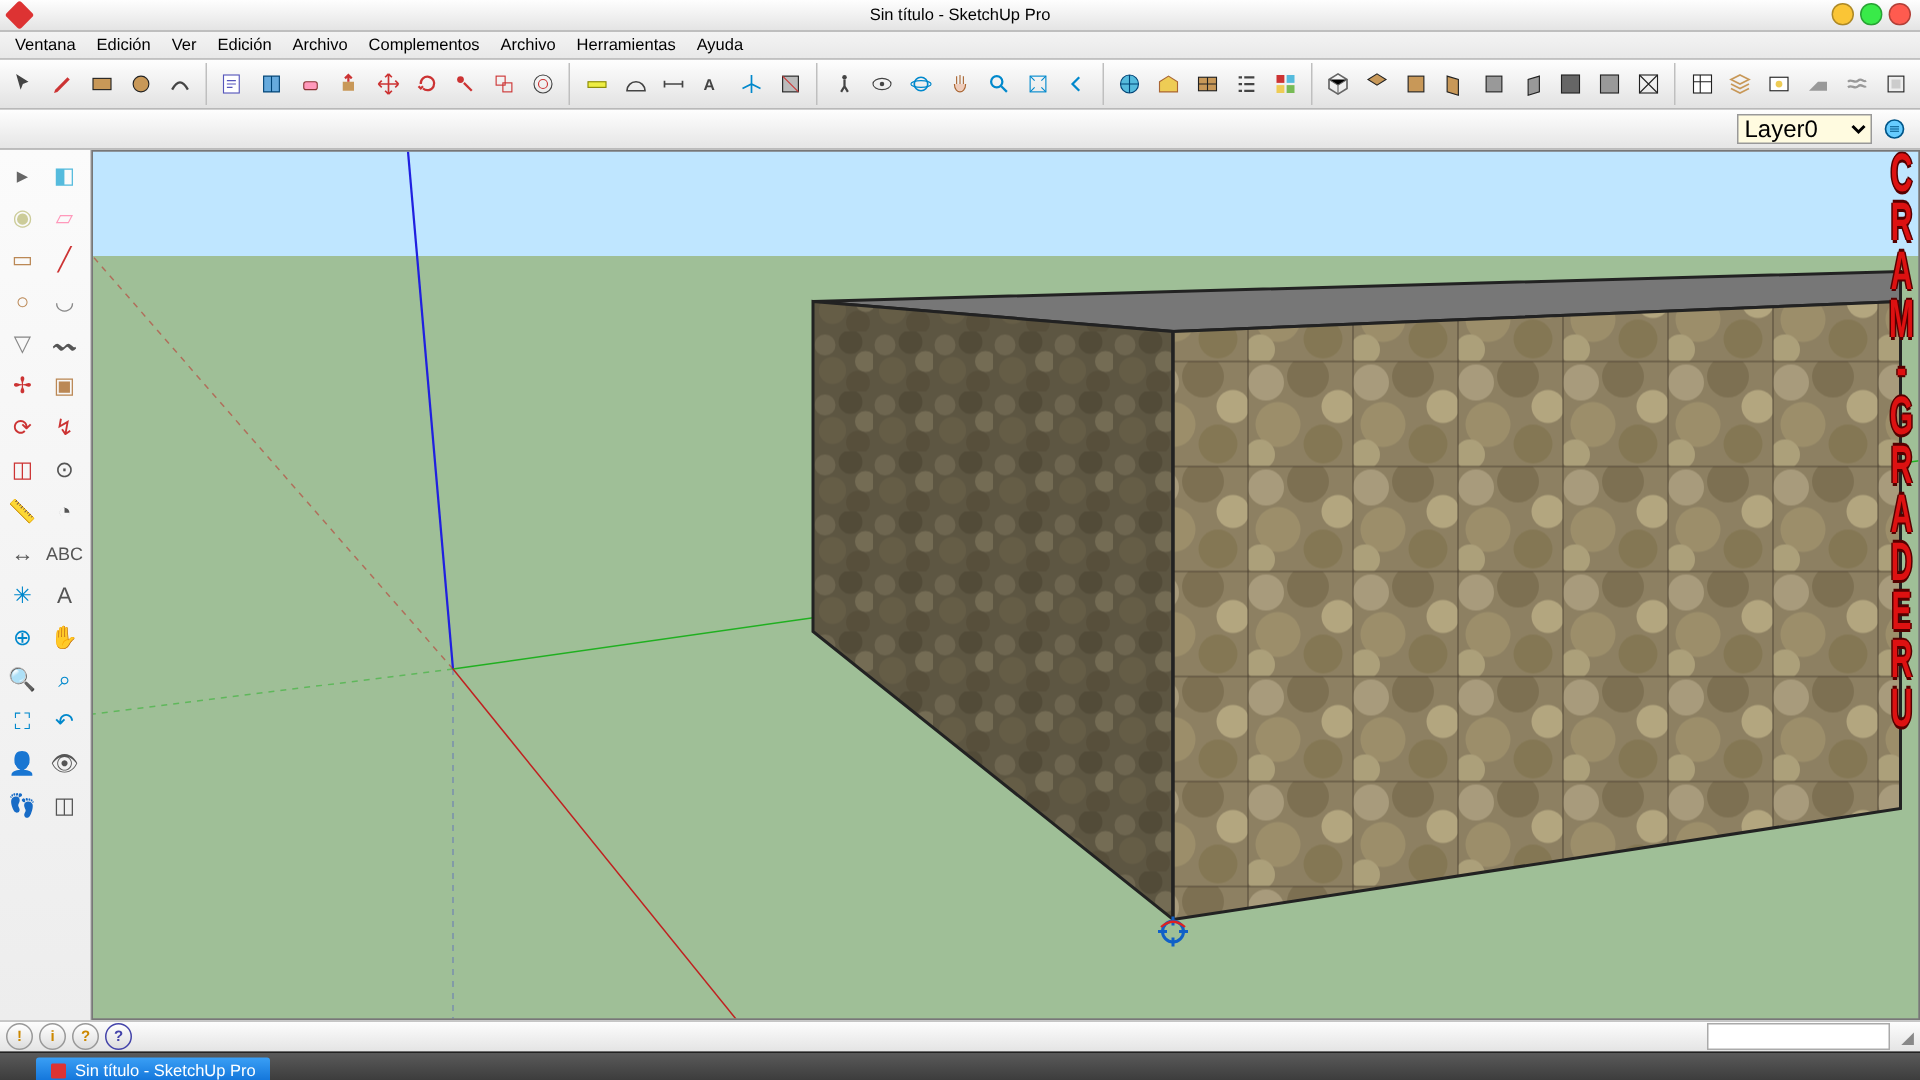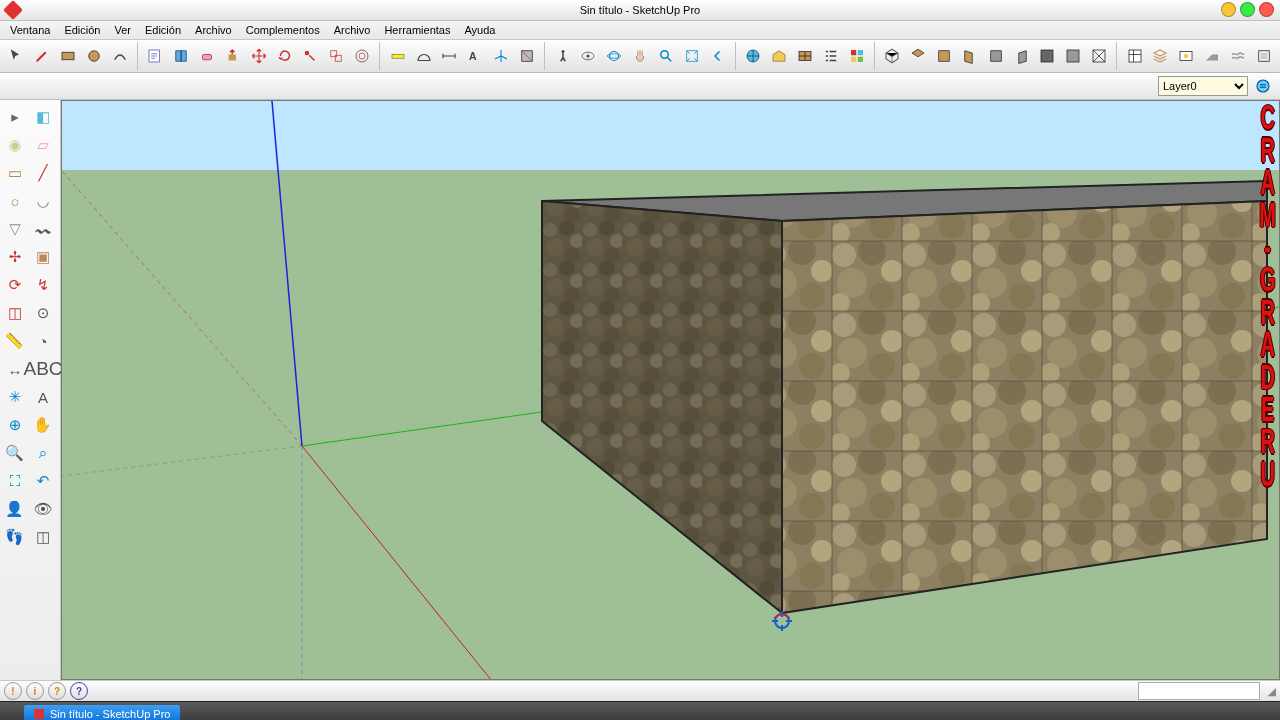--- a/index.html
+++ b/index.html
@@ -9,21 +9,21 @@
 .titlebar .title{position:absolute;left:0;right:0;text-align:center;font-size:11px;color:#000;pointer-events:none}
 .titlebar .win-ctrls{position:absolute;right:6px;top:2px;display:flex;gap:4px}
 .titlebar .wc{width:13px;height:13px;border-radius:50%;border:1px solid rgba(0,0,0,.3)}
 .wc.min{background:#fac536}.wc.max{background:#39ea49}.wc.close{background:#ff5b4f}
 .menubar{height:18px;background:linear-gradient(#f4f4f4,#e8e8e8);display:flex;align-items:center;gap:2px;padding:0 4px;border-bottom:1px solid #c8c8c8;font-size:11px}
 .menubar .mi{padding:1px 6px;cursor:default}
 .toolbar{height:32px;background:linear-gradient(#fefefe,#e2e2e2);border-bottom:1px solid #b8b8b8;display:flex;align-items:center;padding:0 6px;gap:5px}
 .toolbar .sep{width:1px;height:28px;background:#bfbfbf;margin:0 2px}
 .toolbar .tb{width:24px;height:24px;display:flex;align-items:center;justify-content:center;cursor:pointer;border-radius:3px}
 .layerbar{height:26px;background:linear-gradient(#fefefe,#e5e5e5);border-bottom:1px solid #bfbfbf;display:flex;align-items:center;justify-content:flex-end;padding:0 8px;gap:6px}
-.layerbar select{width:90px;height:20px;font-size:11px;background:#fffbe0;border:1px solid #999}
+.layerbar select{width:90px;height:20px;font-size:16px;background:#fffbe0;border:1px solid #999}
 .workspace{position:relative;display:flex;height:580px}
 .side-tools{width:56px;background:linear-gradient(#fbfbfb,#ededed);border-right:1px solid #c8c8c8;display:flex;flex-wrap:wrap;padding:4px 2px;gap:2px;align-content:flex-start}
 .side-tools .st{width:24px;height:24px;display:flex;align-items:center;justify-content:center;cursor:pointer;border:1px solid transparent;border-radius:3px}
 .viewport{flex:1;position:relative;overflow:hidden;background:linear-gradient(#bfe6ff 0%,#bfe6ff 12%,#9fbf97 12%,#9fbf97 100%);border:1px solid #777}
 .watermark{position:absolute;right:4px;top:86px;display:flex;flex-direction:column;align-items:center;font-family:Impact,sans-serif;font-size:20px;color:#d11;font-weight:bold;text-shadow:1px 0 #500,-1px 0 #500,0 1px #500,0 -1px #500;transform:scaleY(1.8);letter-spacing:-1px;pointer-events:none}
 .watermark span{display:block;line-height:0.9}
 .statusbar{height:20px;background:linear-gradient(#fdfdfd,#e4e4e4);border-top:1px solid #c8c8c8;display:flex;align-items:center;padding:0 4px;gap:4px}
 .statusbar .sb{width:16px;height:16px;border-radius:50%;border:1px solid #999;display:flex;align-items:center;justify-content:center;font-size:10px;font-weight:bold;background:linear-gradient(#fff,#ddd)}
 .statusbar .vcb{margin-left:auto;width:120px;height:16px;border:1px solid #aaa;background:#fff}
 .taskbar{height:24px;background:linear-gradient(#5a5a5a,#333);display:flex;align-items:center;padding:0 4px;gap:4px;border-top:1px solid #222}
@@ -347,21 +347,21 @@
       <div class="st" style="color: rgb(85, 85, 85); font-size: 15px;">〰</div>
       <div class="st" style="color: rgb(204, 51, 51); font-size: 15px;">✢</div>
       <div class="st" style="color: rgb(187, 136, 85); font-size: 15px;">▣</div>
       <div class="st" style="color: rgb(204, 51, 51); font-size: 15px;">⟳</div>
       <div class="st" style="color: rgb(204, 51, 51); font-size: 15px;">↯</div>
       <div class="st" style="color: rgb(204, 51, 51); font-size: 15px;">◫</div>
       <div class="st" style="color: rgb(85, 85, 85); font-size: 15px;">⊙</div>
       <div class="st" style="color: rgb(204, 204, 0); font-size: 15px;">📏</div>
       <div class="st" style="color: rgb(85, 85, 85); font-size: 15px;">◔</div>
       <div class="st" style="color: rgb(85, 85, 85); font-size: 15px;">↔</div>
-      <div class="st" style="color: rgb(85, 85, 85); font-size: 19px;">ABC</div>
+      <div class="st" style="color: rgb(85, 85, 85); font-size: 12px;">ABC</div>
       <div class="st" style="color: rgb(0, 136, 204); font-size: 15px;">✳</div>
       <div class="st" style="color: rgb(85, 85, 85); font-size: 15px;">A</div>
       <div class="st" style="color: rgb(0, 136, 204); font-size: 15px;">⊕</div>
       <div class="st" style="color: rgb(204, 170, 136); font-size: 15px;">✋</div>
       <div class="st" style="color: rgb(0, 136, 204); font-size: 15px;">🔍</div>
       <div class="st" style="color: rgb(0, 136, 204); font-size: 15px;">⌕</div>
       <div class="st" style="color: rgb(0, 136, 204); font-size: 15px;">⛶</div>
       <div class="st" style="color: rgb(0, 136, 204); font-size: 15px;">↶</div>
       <div class="st" style="color: rgb(85, 85, 85); font-size: 15px;">👤</div>
       <div class="st" style="color: rgb(85, 85, 85); font-size: 15px;">👁</div>

